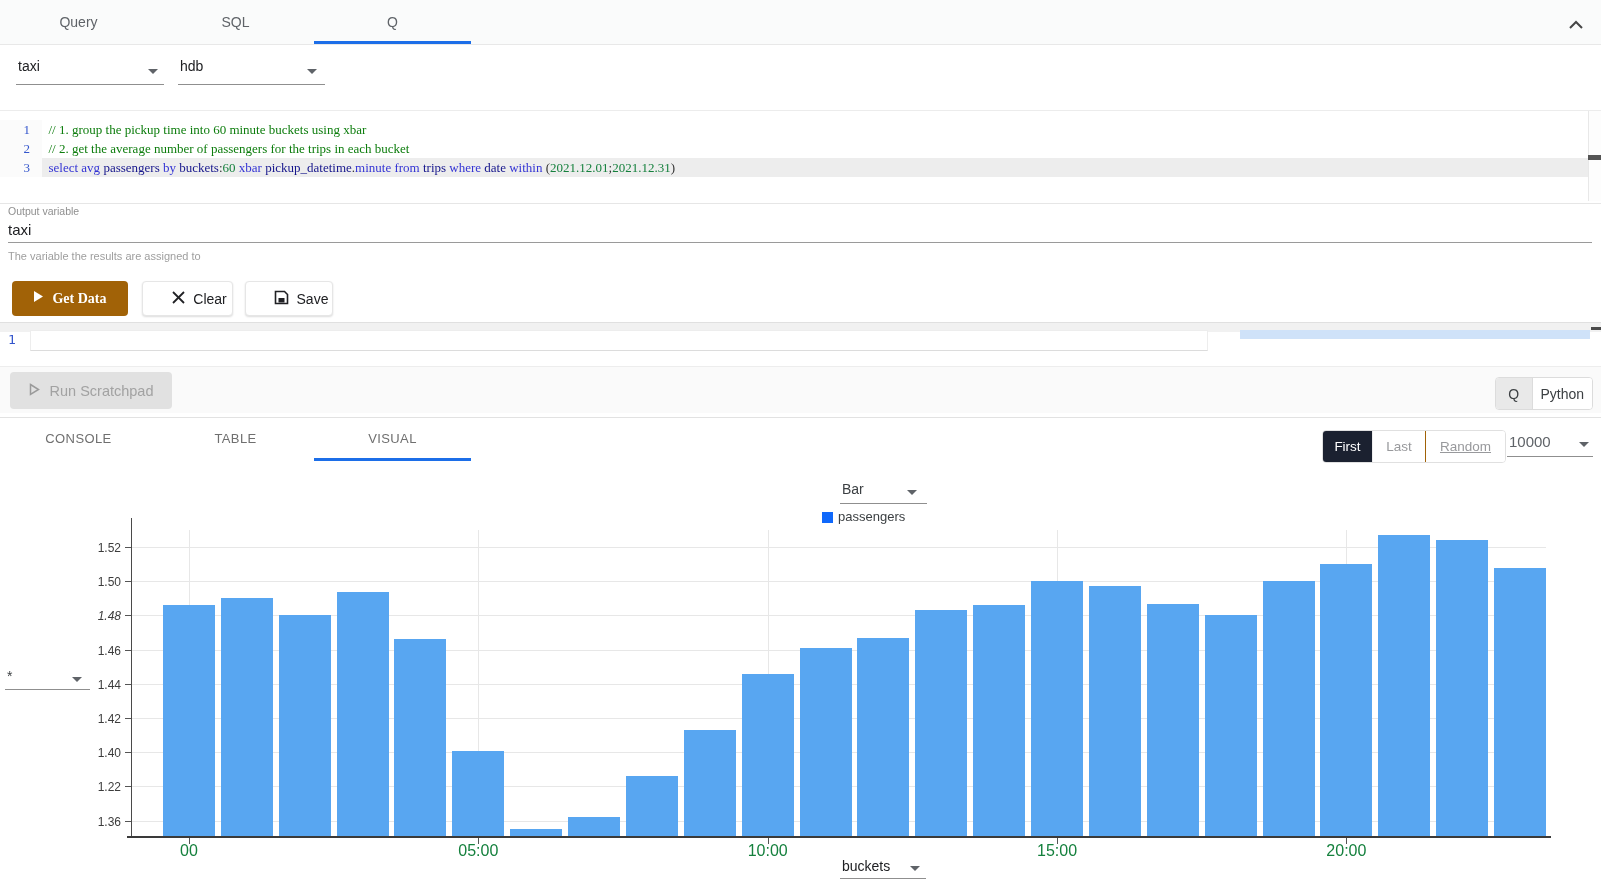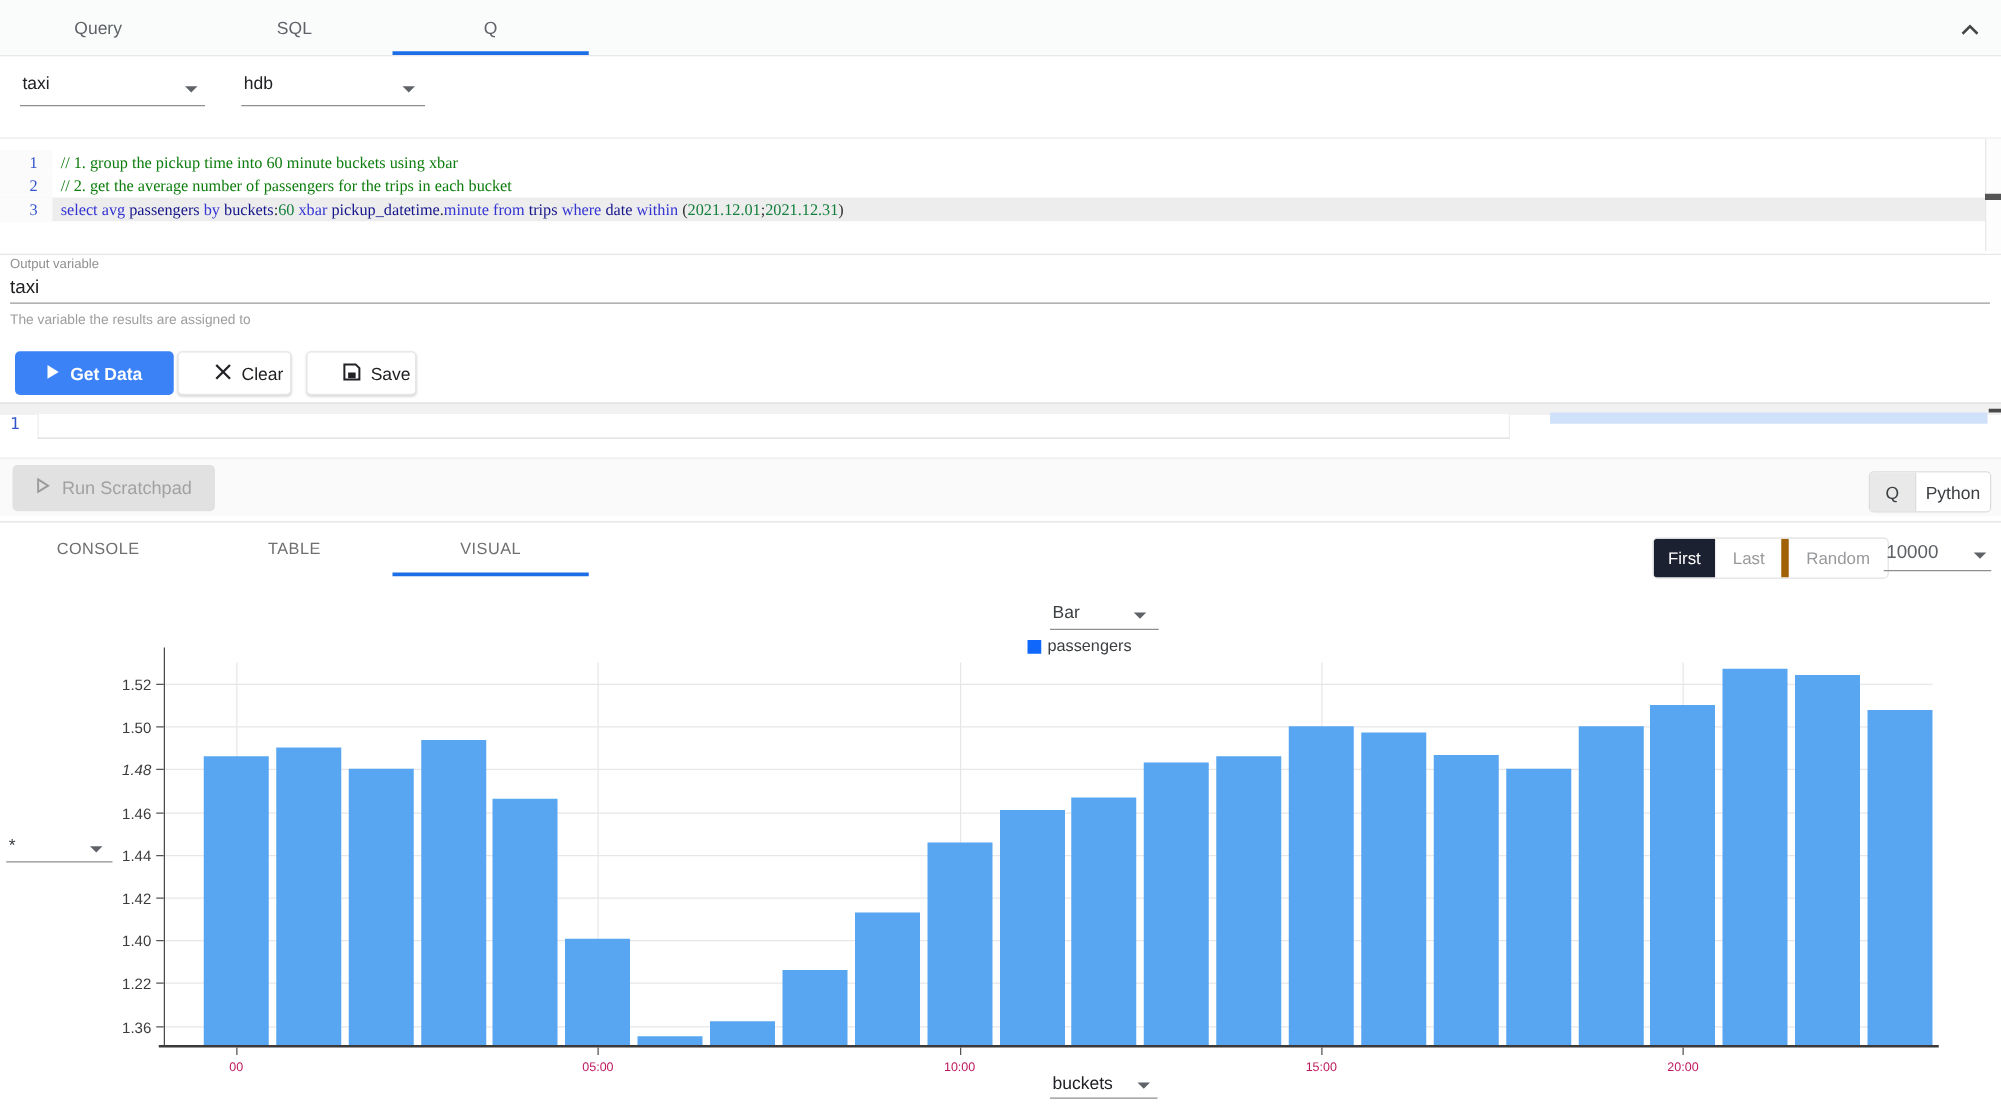--- a/index.html
+++ b/index.html
@@ -39,21 +39,21 @@
 
   
   .ov-label{left:8px;top:205px;font-size:10.5px;color:#8f8f8f;}
   .ov-value{left:8px;top:221px;font-size:15px;color:#202124;}
   .ov-line{left:8px;top:242px;width:1584px;height:1px;background:#9a9a9a;}
   .ov-help{left:8px;top:250px;font-size:11px;color:#9e9e9e;}
 
   
   .btn{position:absolute;top:281px;height:35px;border-radius:4px;display:flex;align-items:center;
        justify-content:center;gap:8px;font-size:14px;cursor:pointer;box-sizing:border-box;}
-  .btn-primary{left:12px;width:127px;background:#3b82f6;color:#fff;font-weight:bold;}
+  .btn-primary{left:12px;width:116px;background:#a16207;color:#fff;font-weight:bold;font-family:Liberation Serif, serif;}
   .btn-plain{background:#fff;border:1px solid #e6e6e6;box-shadow:0 1px 2px rgba(0,0,0,.14);color:#202124;padding-left:24px;}
   .btn-clear{left:142px;width:91px;}
   .btn-save{left:245px;width:88px;}
 
   
   .sp-top{left:0;top:322px;width:1601px;height:9px;background:#f1f1f1;border-top:1px solid #e0e0e0;}
   .sp-num{left:8px;top:332px;font-family:"DejaVu Sans Mono",monospace;font-size:13px;color:#3355cc;}
   .sp-field{left:30px;top:330px;width:1178px;height:21px;background:#fff;border:1px solid #ededed;
             border-bottom:1px solid #dcdcdc;box-sizing:border-box;}
   .sp-sel{left:1240px;top:330px;width:350px;height:9px;background:#cfe2f9;}
@@ -74,42 +74,42 @@
   .results-bar{left:0;top:417px;width:1601px;height:45px;background:#fff;border-top:1px solid #e2e2e2;}
   .rtab{position:absolute;top:417px;width:157px;height:44px;line-height:44px;text-align:center;
         font-size:13px;letter-spacing:.4px;color:#6f6f6f;cursor:pointer;}
   .rtab-underline{left:314px;top:458px;width:157px;height:3px;background:#1c6ee8;}
   .sample-group{left:1322px;top:430px;height:33px;display:flex;border:1px solid #e0e0e0;
                 border-radius:4px;overflow:hidden;box-sizing:border-box;background:#fff;}
   .sample-btn{display:flex;align-items:center;justify-content:center;font-size:13.5px;
               color:#98999c;cursor:pointer;background:#fff;}
   .sample-first{width:49px;background:#1b2130;color:#fff;}
   .sample-last{width:52px;border-left:1px solid #eee;}
-  .sample-random{width:79px;border-left:6px solid #a16207;}
+  .sample-random{width:79px;border-left:1px solid #a16207;text-decoration:underline;}
 
   
   .charttype-select{left:840px;top:481px;width:87px;height:22px;}
   .legend-swatch{left:822px;top:512px;width:11px;height:11px;background:#0f68fb;}
   .legend-label{left:838px;top:509px;font-size:13px;color:#3c4043;}
   .series-select{left:5px;top:668px;width:85px;height:21px;}
   .buckets-select{left:840px;top:858px;width:86px;height:20px;}
   .small-sel-val{font-size:13px;color:#5f6368;}
 
   
   #plot{left:132px;top:530px;width:1414px;height:306px;}
   .yaxis{position:absolute;left:-1px;top:-12px;width:1px;height:318px;background:#4a4a4a;}
   .xaxis{position:absolute;left:-5px;bottom:-2px;width:1424px;height:2px;background:#3a3a3a;}
   .gridh{position:absolute;left:0;width:100%;height:1px;background:#e7e7e7;}
   .gridv{position:absolute;top:0;width:1px;height:100%;background:#e7e7e7;}
   .ytick{position:absolute;left:-7px;width:6px;height:1px;background:#555;}
   .ylabel{position:absolute;left:-69px;width:58px;text-align:right;font-size:12px;color:#3c3c3c;
           transform:translateY(-6px);}
   .xtick{position:absolute;bottom:-8px;width:1px;height:6px;background:#555;}
   .xlabel{position:absolute;bottom:-24px;width:60px;margin-left:-30px;text-align:center;
-          font-size:10px;color:#be185d;}
+          font-size:16px;color:#15803d;}
   .bar{position:absolute;bottom:0;background:#58a6f1;}
 </style>
 </head>
 <body>
 
 <div class="canvas">
 
   <div class="abs tabbar">
     <div class="tab" style="left:0;">Query</div>
     <div class="tab" style="left:157px;">SQL</div>
@@ -121,21 +121,21 @@
             <polyline points="2,8 8,2 14,8" stroke="#454545" stroke-width="2" fill="none"></polyline>
           </svg>
       </span>
     </div>
   </div>
 
   <div class="select" style="left:16px;top:58px;width:148px;height:26px;">
     <span class="val">taxi</span>
     <span class="caret" style="right:6px;top:11px;"></span>
   </div>
-  <div class="select" style="left:193px;top:58px;width:147px;height:26px;">
+  <div class="select" style="left:178px;top:58px;width:147px;height:26px;">
     <span class="val">hdb</span>
     <span class="caret" style="right:8px;top:11px;"></span>
   </div>
 
   <div class="abs editor">
     <div class="editor-pad"></div>
     <div id="code-lines">
         <div class="code-line"><span class="gutter">1</span><span>  </span><span class="tok-comment">// 1. group the pickup time into 60 minute buckets using xbar</span></div>
         <div class="code-line"><span class="gutter">2</span><span>  </span><span class="tok-comment">// 2. get the average number of passengers for the trips in each bucket</span></div>
         <div class="code-line current"><span class="gutter">3</span><span>  </span><span class="tok-keyword">select </span><span class="tok-keyword">avg </span><span class="tok-ident">passengers </span><span class="tok-keyword">by </span><span class="tok-ident">buckets</span><span class="tok-plain">:</span><span class="tok-number">60 </span><span class="tok-keyword">xbar </span><span class="tok-ident">pickup_datetime</span><span class="tok-plain">.</span><span class="tok-keyword">minute </span><span class="tok-keyword">from </span><span class="tok-ident">trips </span><span class="tok-keyword">where </span><span class="tok-ident">date </span><span class="tok-keyword">within </span><span class="tok-plain">(</span><span class="tok-number">2021.12.01</span><span class="tok-plain">;</span><span class="tok-number">2021.12.31</span><span class="tok-plain">)</span></div>

